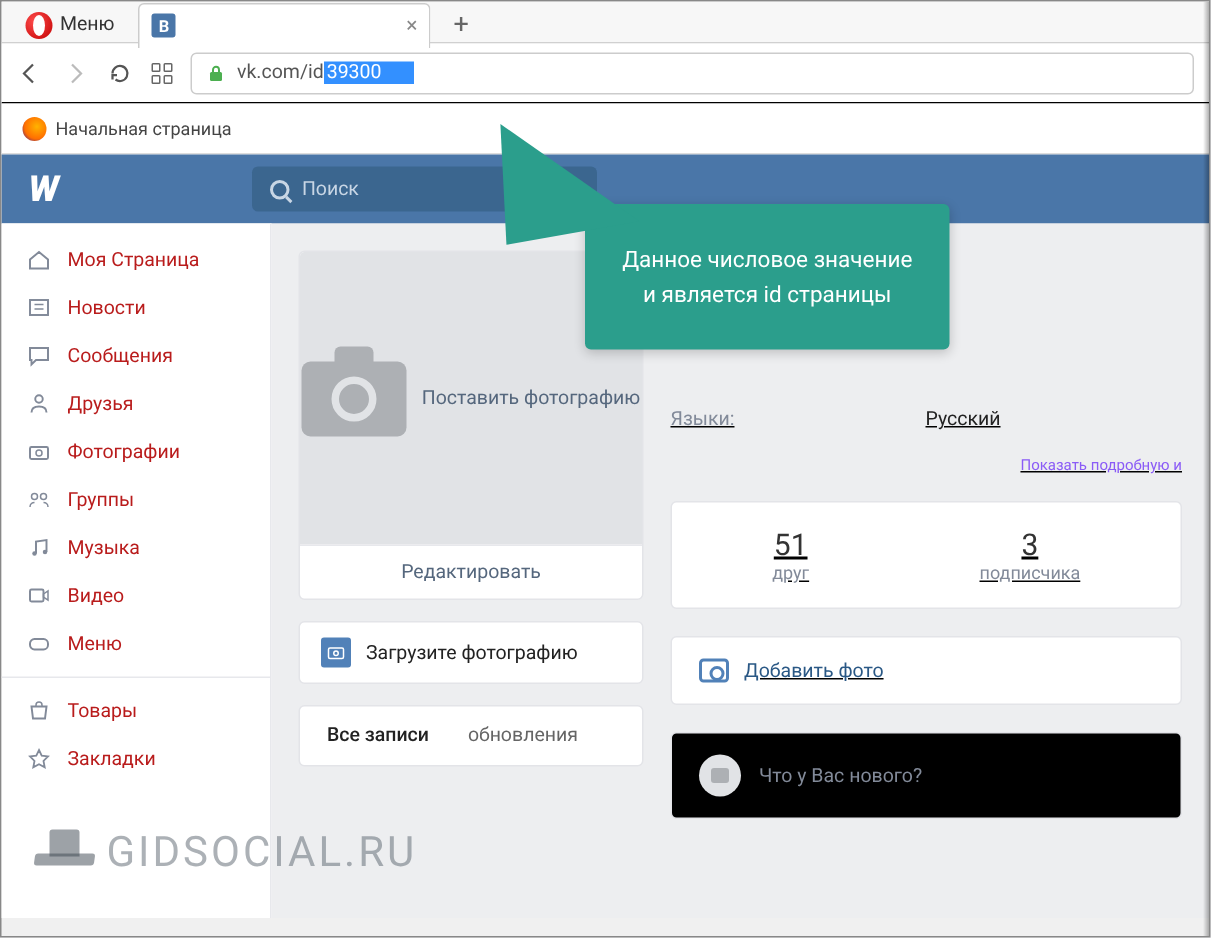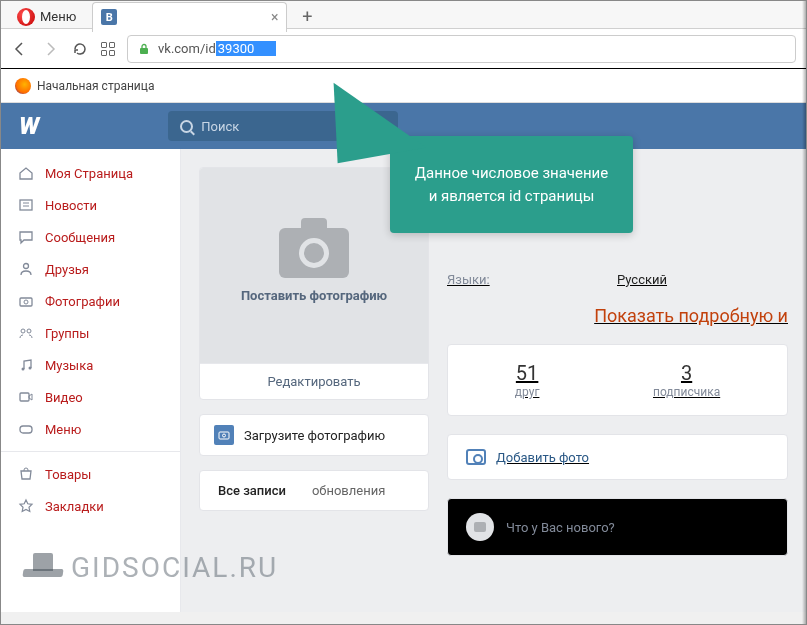--- a/index.html
+++ b/index.html
@@ -42,37 +42,37 @@
 .sidebar { width: 180px; background: #fff; padding: 8px 0; border-right: 1px solid #e7e8ec; }
 .side-item { display: flex; align-items: center; gap: 10px; padding: 7px 16px; font-size: 13px; color: #b91c1c; cursor: pointer; }
 .side-item .ic { width: 18px; height: 18px; color: #828a99; display: flex; align-items: center; justify-content: center; }
 .side-divider { height: 1px; background: #e7e8ec; margin: 6px 0; }
 
 .main { flex: 1; padding: 18px; display: flex; gap: 18px; }
 .left-col { width: 230px; display: flex; flex-direction: column; gap: 14px; }
 .right-col { flex: 1; display: flex; flex-direction: column; gap: 18px; text-decoration: underline; }
 
 .profile-photo { background: #fff; border: 1px solid #e3e4e8; border-radius: 4px; overflow: hidden; }
-.photo-ph { background: #e1e3e6; height: 195px; display: flex; flex-direction: column; align-items: center; justify-content: center; gap: 10px; color: #939699; font-weight: bold; }
+.photo-ph { background: #e1e3e6; height: 195px; display: flex; flex-direction: row; align-items: center; justify-content: center; gap: 10px; color: #939699; }
 .camera-big { width: 70px; height: 50px; background: #adb0b4; border-radius: 6px; position: relative; display: flex; align-items: center; justify-content: center; }
 .camera-big::before { content: ""; position: absolute; top: -10px; left: 22px; width: 26px; height: 14px; background: #adb0b4; border-radius: 4px 4px 0 0; }
 .camera-lens { width: 30px; height: 30px; border: 5px solid #e1e3e6; border-radius: 50%; }
 .photo-put { font-size: 13px; color: #55677d; }
 .edit-btn { padding: 10px; text-align: center; font-size: 13px; color: #55677d; border-top: 1px solid #e7e8ec; cursor: pointer; }
 
 .upload-card { background: #fff; border: 1px solid #e3e4e8; border-radius: 4px; padding: 10px 14px; display: flex; align-items: center; gap: 10px; font-size: 13px; color: #222; }
 .upload-ic { width: 20px; height: 20px; background: #5181b8; border-radius: 2px; display: flex; align-items: center; justify-content: center; color: #fff; }
 
 .tabs-card { background: #fff; border: 1px solid #e3e4e8; border-radius: 4px; padding: 12px 18px; display: flex; gap: 26px; font-size: 13px; color: #656565; }
 .tabs-card .sel { color: #222; font-weight: 500; }
 
 .lang-row { display: flex; font-size: 13px; color: #828a99; }
 .lang-label { width: 170px; }
 .lang-val { color: #222; }
-.detail-link { font-size: 18px; color: #c2410c; text-align: right; padding-top: 18px; cursor: pointer; }
+.detail-link { font-size: 10px; color: #8b5cf6; text-align: right; padding-top: 18px; cursor: pointer; }
 
 .stats-card { background: #fff; border: 1px solid #e3e4e8; border-radius: 4px; padding: 16px 10px; display: flex; justify-content: space-around; text-align: center; }
 .stat-num { font-size: 20px; color: #333; }
 .stat-lbl { font-size: 12px; color: #828a99; }
 
 .add-photo { background: #fff; border: 1px solid #e3e4e8; border-radius: 4px; padding: 14px 18px; display: flex; align-items: center; gap: 10px; font-size: 13px; color: #2a5885; cursor: pointer; }
 .cam-ic { width: 20px; height: 16px; border: 2px solid #5181b8; border-radius: 3px; position: relative; }
 .cam-ic::before { content: ""; position: absolute; top: 3px; left: 5px; width: 6px; height: 6px; border: 2px solid #5181b8; border-radius: 50%; }
 
 .post-card { background: #000000; border: 1px solid #e3e4e8; border-radius: 4px; padding: 14px 18px; display: flex; align-items: center; gap: 12px; font-size: 13px; color: #828a99; }

